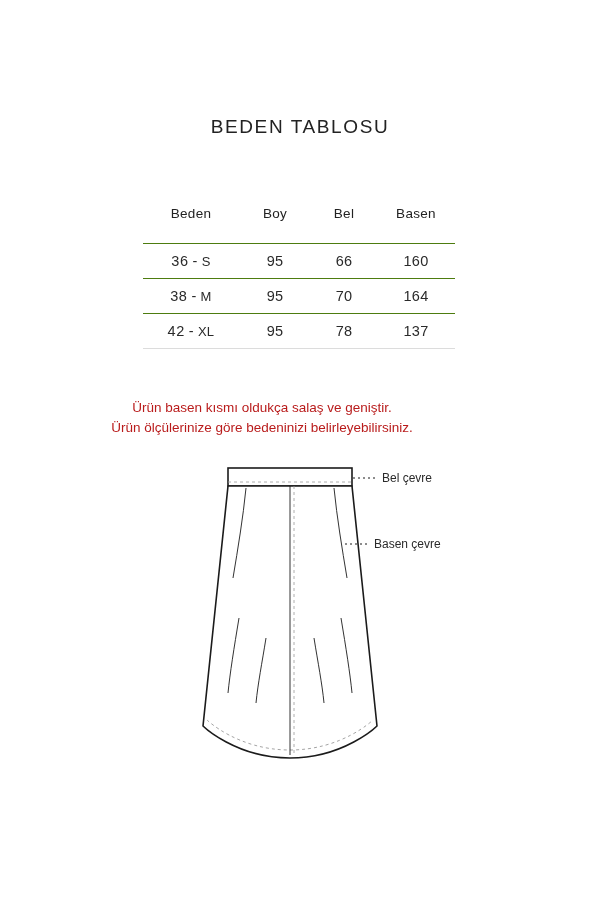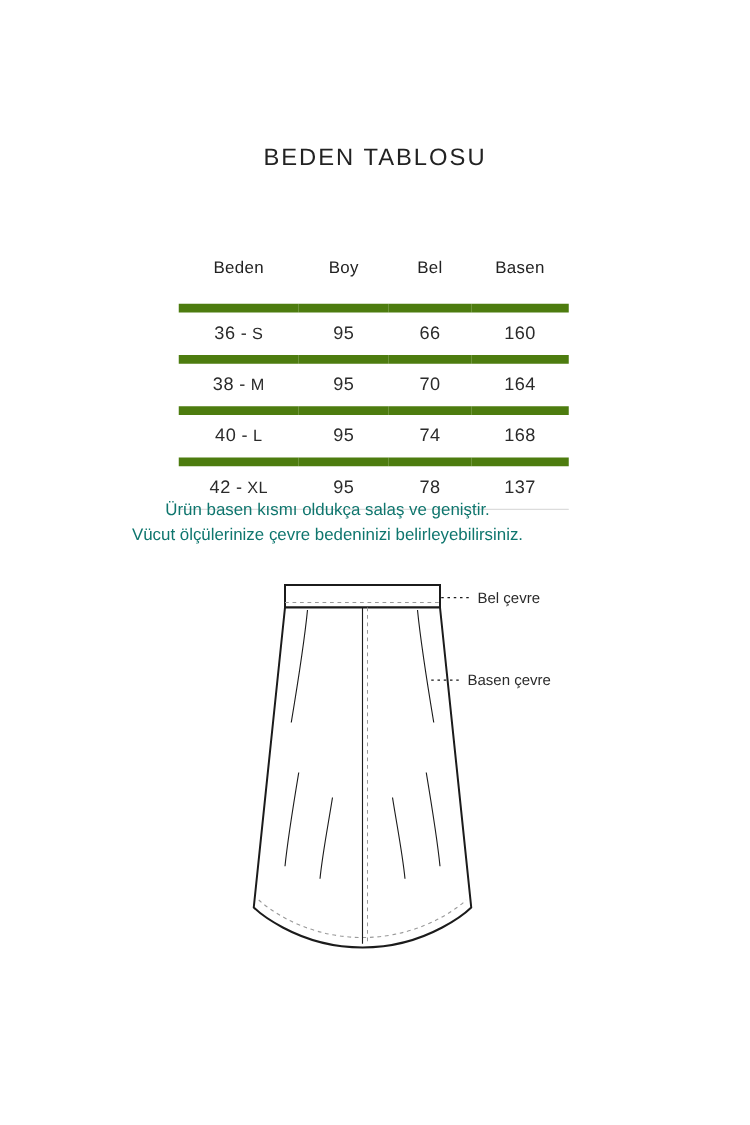--- a/index.html
+++ b/index.html
@@ -54,39 +54,39 @@
   table.size-table th.col-beden { width: 96px; }
   table.size-table th.col-boy   { width: 72px; }
   table.size-table th.col-bel   { width: 66px; }
   table.size-table th.col-basen { width: 78px; }
 
   table.size-table td {
     font-size: 14.5px;
     color: #2a2a2a;
     padding: 9px 0;
     text-align: center;
-    border-top: 7px solid #4d7c0f;
+    border-top: 1px solid #4d7c0f;
     letter-spacing: 0.3px;
   }
   table.size-table tr:last-child td {
     border-bottom: 1px solid #dcdcdc;
   }
   td.size-label .sz-num { letter-spacing: 0.5px; }
   td.size-label .sz-dash { padding: 0 4px; color: #2a2a2a; }
   td.size-label .sz-alpha { font-size: 13px; }
 
   .notes {
     position: absolute;
     top: 398px;
     left: 0;
     width: 524px;
     text-align: center;
     font-size: 13.5px;
     line-height: 20px;
-    color: #0f766e;
+    color: #b91c1c;
   }
 
   .figure {
     position: absolute;
     top: 458px;
     left: 0;
     width: 556px;
     height: 330px;
     text-decoration: underline;
   }
@@ -127,41 +127,33 @@
         <tr>
           <td class="size-label">
             <span class="sz-num">38</span><span class="sz-dash">-</span><span class="sz-alpha">M</span>
           </td>
           <td>95</td>
           <td>70</td>
           <td>164</td>
         </tr>
         <tr>
           <td class="size-label">
-            <span class="sz-num">40</span><span class="sz-dash">-</span><span class="sz-alpha">L</span>
-          </td>
-          <td>95</td>
-          <td>74</td>
-          <td>168</td>
-        </tr>
-        <tr>
-          <td class="size-label">
             <span class="sz-num">42</span><span class="sz-dash">-</span><span class="sz-alpha">XL</span>
           </td>
           <td>95</td>
           <td>78</td>
           <td>137</td>
         </tr>
       </tbody>
     </table>
   </div>
 
   <div class="notes">
     <div>Ürün basen kısmı oldukça salaş ve geniştir.</div>
-    <div>Vücut ölçülerinize çevre bedeninizi belirleyebilirsiniz.</div>
+    <div>Ürün ölçülerinize göre bedeninizi belirleyebilirsiniz.</div>
   </div>
 
   <div class="figure">
     <svg width="600" height="330" viewBox="0 0 600 330" xmlns="http://www.w3.org/2000/svg">
 
       <g>
         <rect x="228" y="10" width="124" height="18" fill="#ffffff" stroke="#1b1b1b" stroke-width="1.6"></rect>
         <line x1="228" y1="24" x2="352" y2="24" stroke="#9a9a9a" stroke-width="0.8" stroke-dasharray="3 3"></line>
       </g>
 

